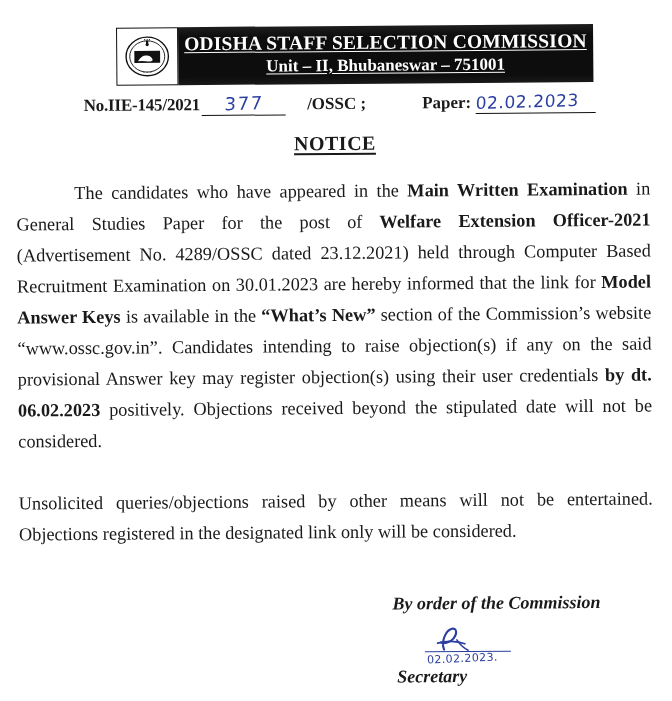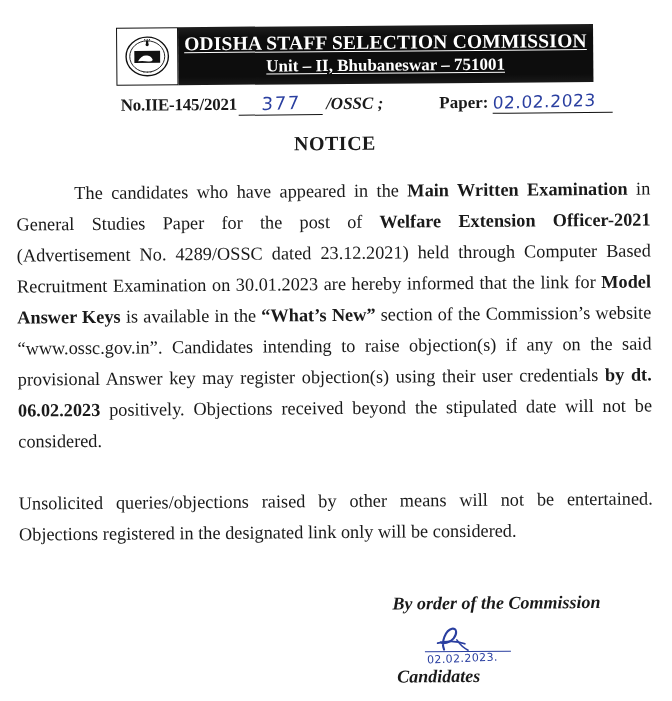--- a/index.html
+++ b/index.html
@@ -88,39 +88,39 @@
     position: absolute;
     left: 85px;
     top: 92px;
     width: 540px;
     display: flex;
     align-items: baseline;
     font-weight: bold;
     font-size: 17px;
     white-space: nowrap;
   }
-  .ref-no { letter-spacing: -0.2px; margin-left: 37px; }
+  .ref-no { letter-spacing: -0.2px; }
   .fill-blank {
     display: inline-block;
     min-width: 84px;
     border-bottom: 1.6px solid #111;
     text-align: center;
     margin: 0 2px;
     position: relative;
   }
   .hand {
     font-family: "DejaVu Sans", sans-serif;
     color: #2a3fa0;
     font-weight: normal;
     font-size: 18px;
     letter-spacing: 1.5px;
     display: inline-block;
     transform: rotate(-1.6deg) skewX(-5deg);
   }
-  .ref-ossc { margin-left: 1px; font-style: italic; }
+  .ref-ossc { margin-left: 19px; }
   .date-group {
     margin-left: 56px;
     display: inline-flex;
     align-items: baseline;
   }
   .date-blank {
     display: inline-block;
     min-width: 120px;
     border-bottom: 1.6px solid #111;
     margin-left: 4px;
@@ -141,20 +141,21 @@
     position: absolute;
     left: 0;
     top: 132px;
     width: 672px;
     text-align: center;
     font-weight: bold;
     font-size: 20px;
     letter-spacing: 0.5px;
   }
   .notice-title span {
+    text-decoration: underline;
     text-underline-offset: 3px;
     margin-top: 32px;
   }
 
   
   .body-block {
     position: absolute;
     left: 17px;
     top: 176px;
     width: 634px;
@@ -279,17 +280,17 @@
   <div class="sign-block">
     <div class="by-order">By order of the Commission</div>
     <div class="sig-wrap">
       <svg class="sig-mark" viewBox="0 0 60 34">
         <path d="M14 30 C10 20 16 6 24 4 C30 3 31 10 26 16 C21 22 13 23 10 21" fill="none" stroke="#2a3fa0" stroke-width="2.6" stroke-linecap="round"></path>
         <path d="M6 22 C16 19 30 19 40 23" fill="none" stroke="#2a3fa0" stroke-width="2.2" stroke-linecap="round"></path>
         <path d="M30 18 C34 24 38 28 44 31" fill="none" stroke="#2a3fa0" stroke-width="2" stroke-linecap="round"></path>
       </svg>
       <div class="sig-rule"></div>
       <div class="sig-date">02.02.2023.</div>
-      <div class="secretary">Candidates</div>
+      <div class="secretary">Secretary</div>
     </div>
   </div>
 
 </div>
 
 </body></html>

